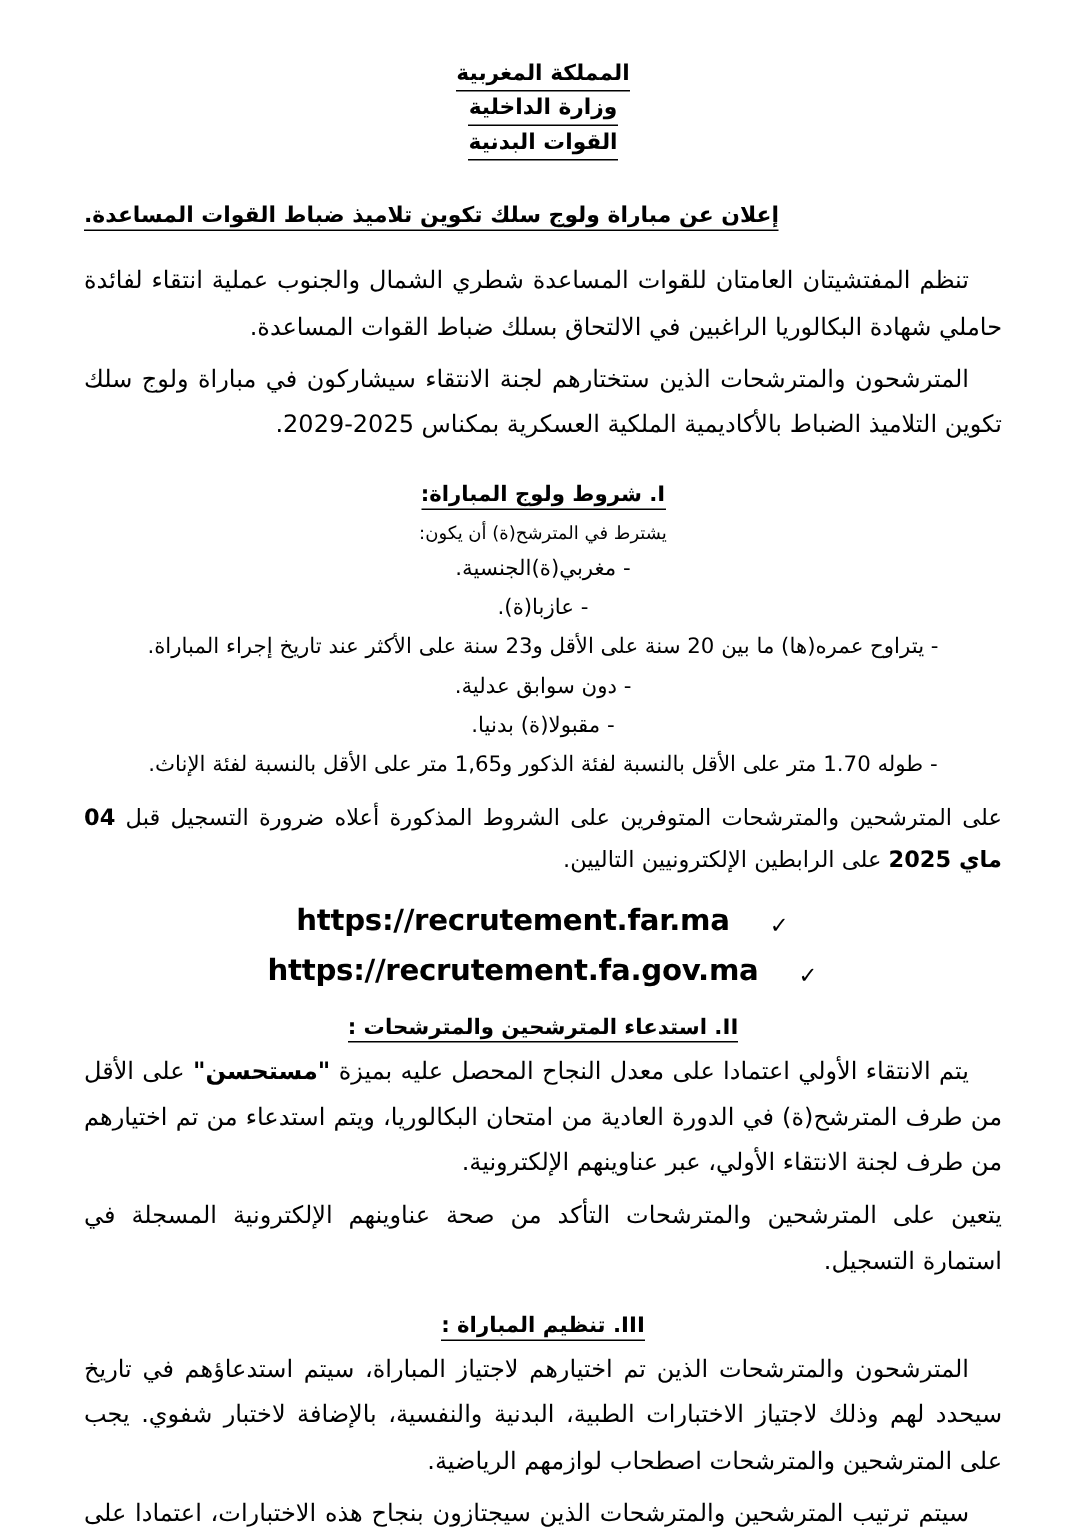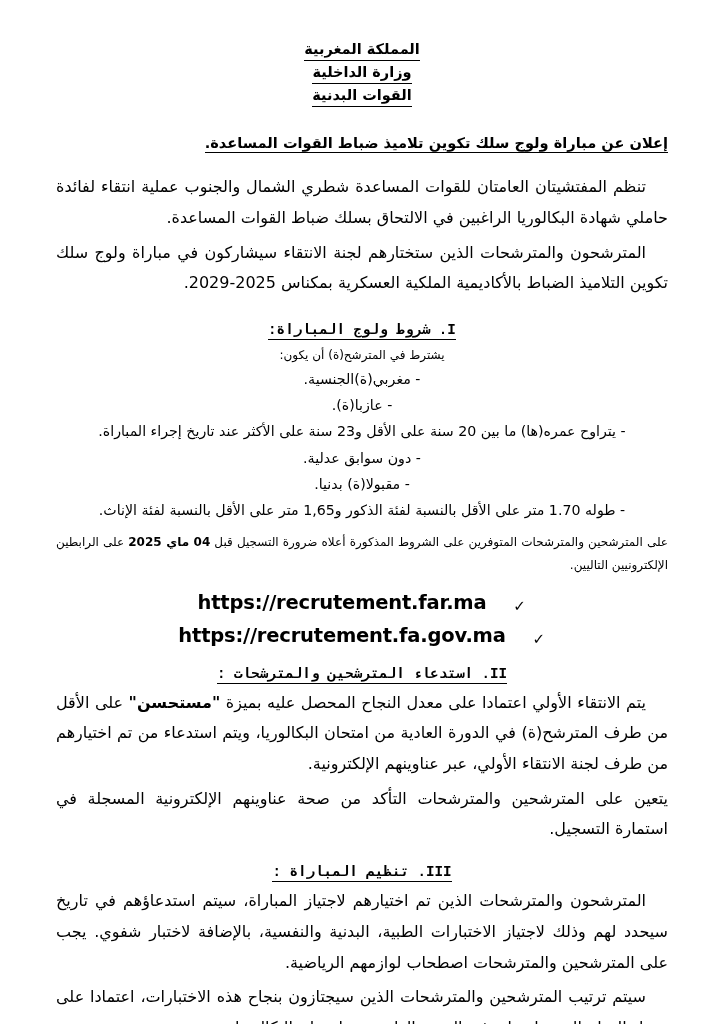--- a/index.html
+++ b/index.html
@@ -40,21 +40,21 @@
     display: inline-block;
     border-bottom: 1.3px solid #000;
     padding-bottom: 0px;
   }
   .lh-1 .lh-line { letter-spacing: 2.1px; }
   .lh-2 .lh-line { letter-spacing: 2.6px; }
   .lh-3 .lh-line { letter-spacing: 0.2px; }
 
   
   .doc-title {
-    text-align: right;
+    text-align: left;
     margin: 22px 0 20px 0;
   }
   .doc-title span {
     font-weight: bold;
     font-size: 14.6px;
     border-bottom: 1.4px solid #000;
     padding-bottom: 1px;
   }
 
   
@@ -71,21 +71,20 @@
   
   .section-head {
     text-align: center;
     margin: 16px 0 6px 0;
   }
   .section-head span {
     font-weight: bold;
     font-size: 14.2px;
     border-bottom: 1.3px solid #000;
     padding-bottom: 1px;
-    font-family: Liberation Mono, monospace;
   }
   .section-head.sec-1 { margin-top: 20px; }
 
   
   .cond-intro {
     font-size: 12px;
     line-height: 1.85;
     text-align: center;
     margin: 4px 0 0 0;
   }
@@ -96,21 +95,21 @@
     text-align: center;
   }
   ul.cond-list li {
     font-size: 14.2px;
     line-height: 1.84;
     margin: 0;
   }
 
   
   p.deadline {
-    font-size: 12px;
+    font-size: 15px;
     line-height: 1.9;
     margin: 8px 0 0 0;
     text-align: justify;
   }
   .bold { font-weight: bold; }
 
   
   .links {
     margin: 14px 0 6px 0;
   }

